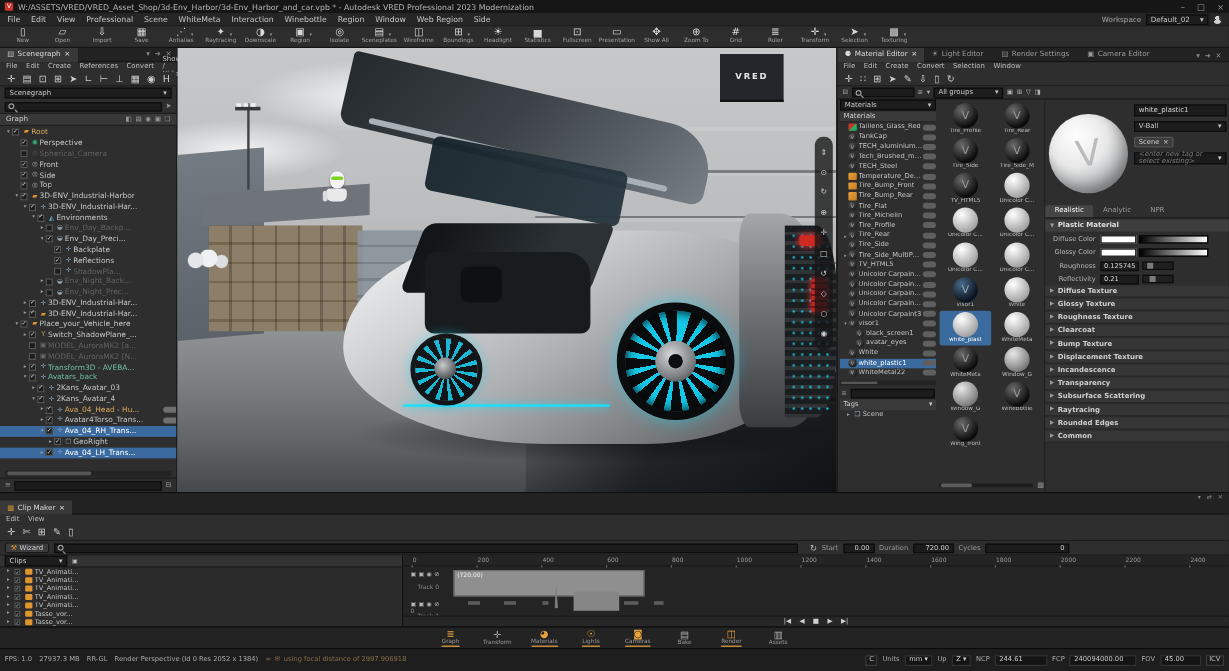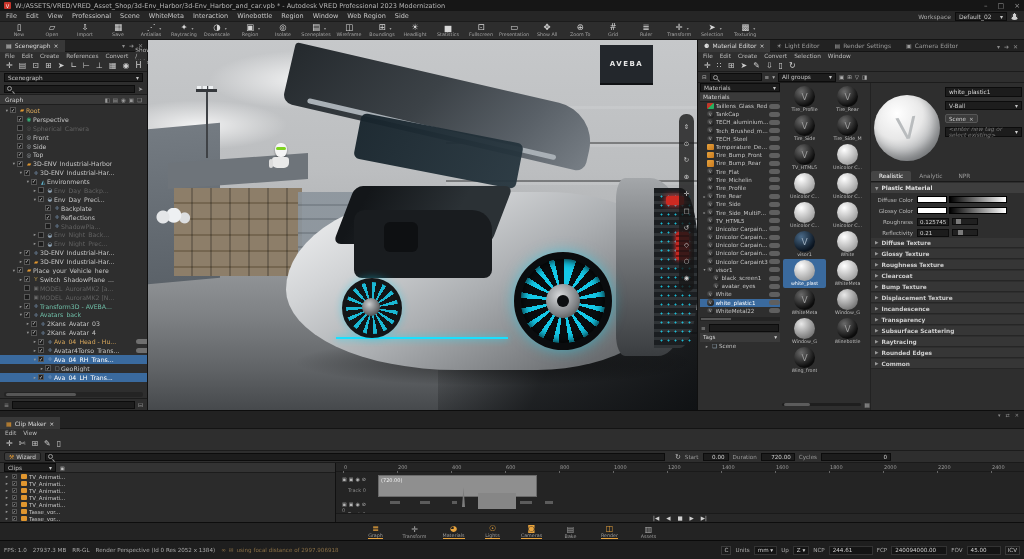--- a/index.html
+++ b/index.html
@@ -757,21 +757,21 @@
     <div class="lroof"></div>
     <div class="pole"></div>
     <div class="polebar"></div>
     <div class="lamp" style="left:49px"></div>
     <div class="lamp" style="left:55px"></div>
     <div class="lamp" style="left:61px"></div>
     <div class="tancont"></div>
     <div class="midcont"></div>
     <div class="rwall"></div>
     <div class="backbox">
-        <span>AVEBA</span>
+        <span>VRED</span>
       </div>
     <div class="darkcorner"></div>
     <div class="drone"></div>
     <div class="doorblade"></div>
     <div class="dooredge"></div>
     <div class="doorglass"></div>
     <div class="carshadow"></div>
     <div class="carbody"></div>
     <div class="carrear"></div>
     <div class="rearslats"></div>

